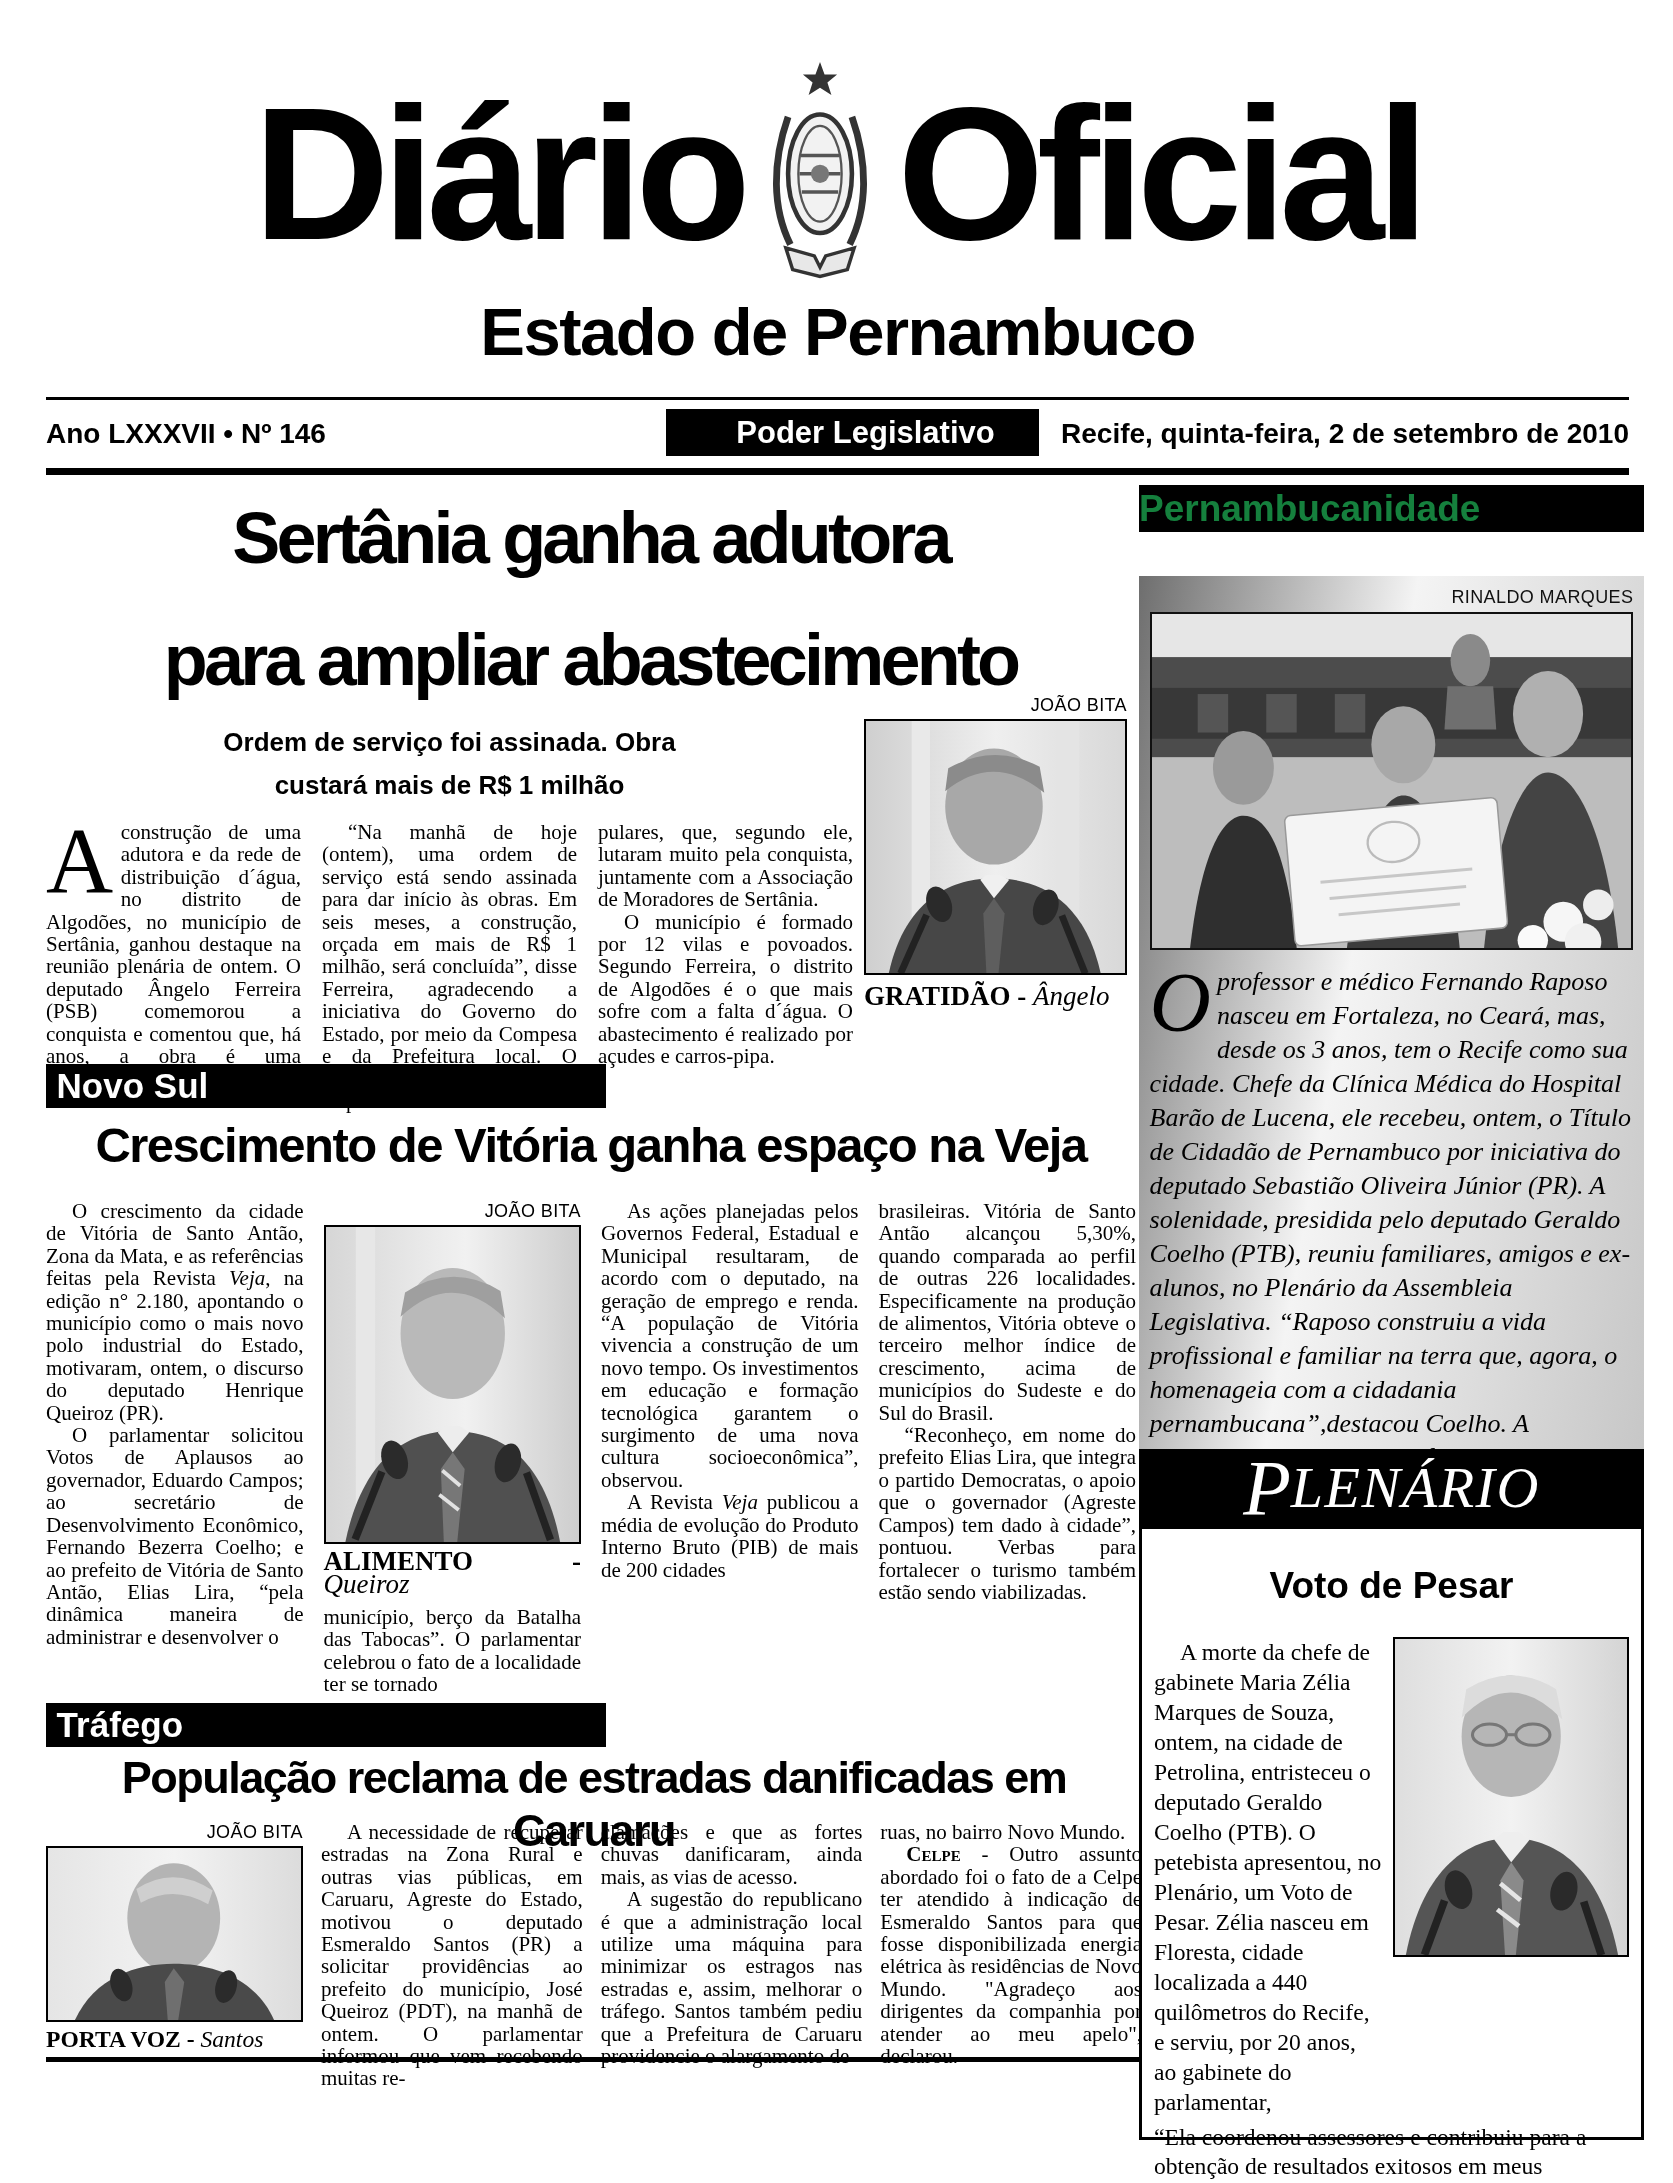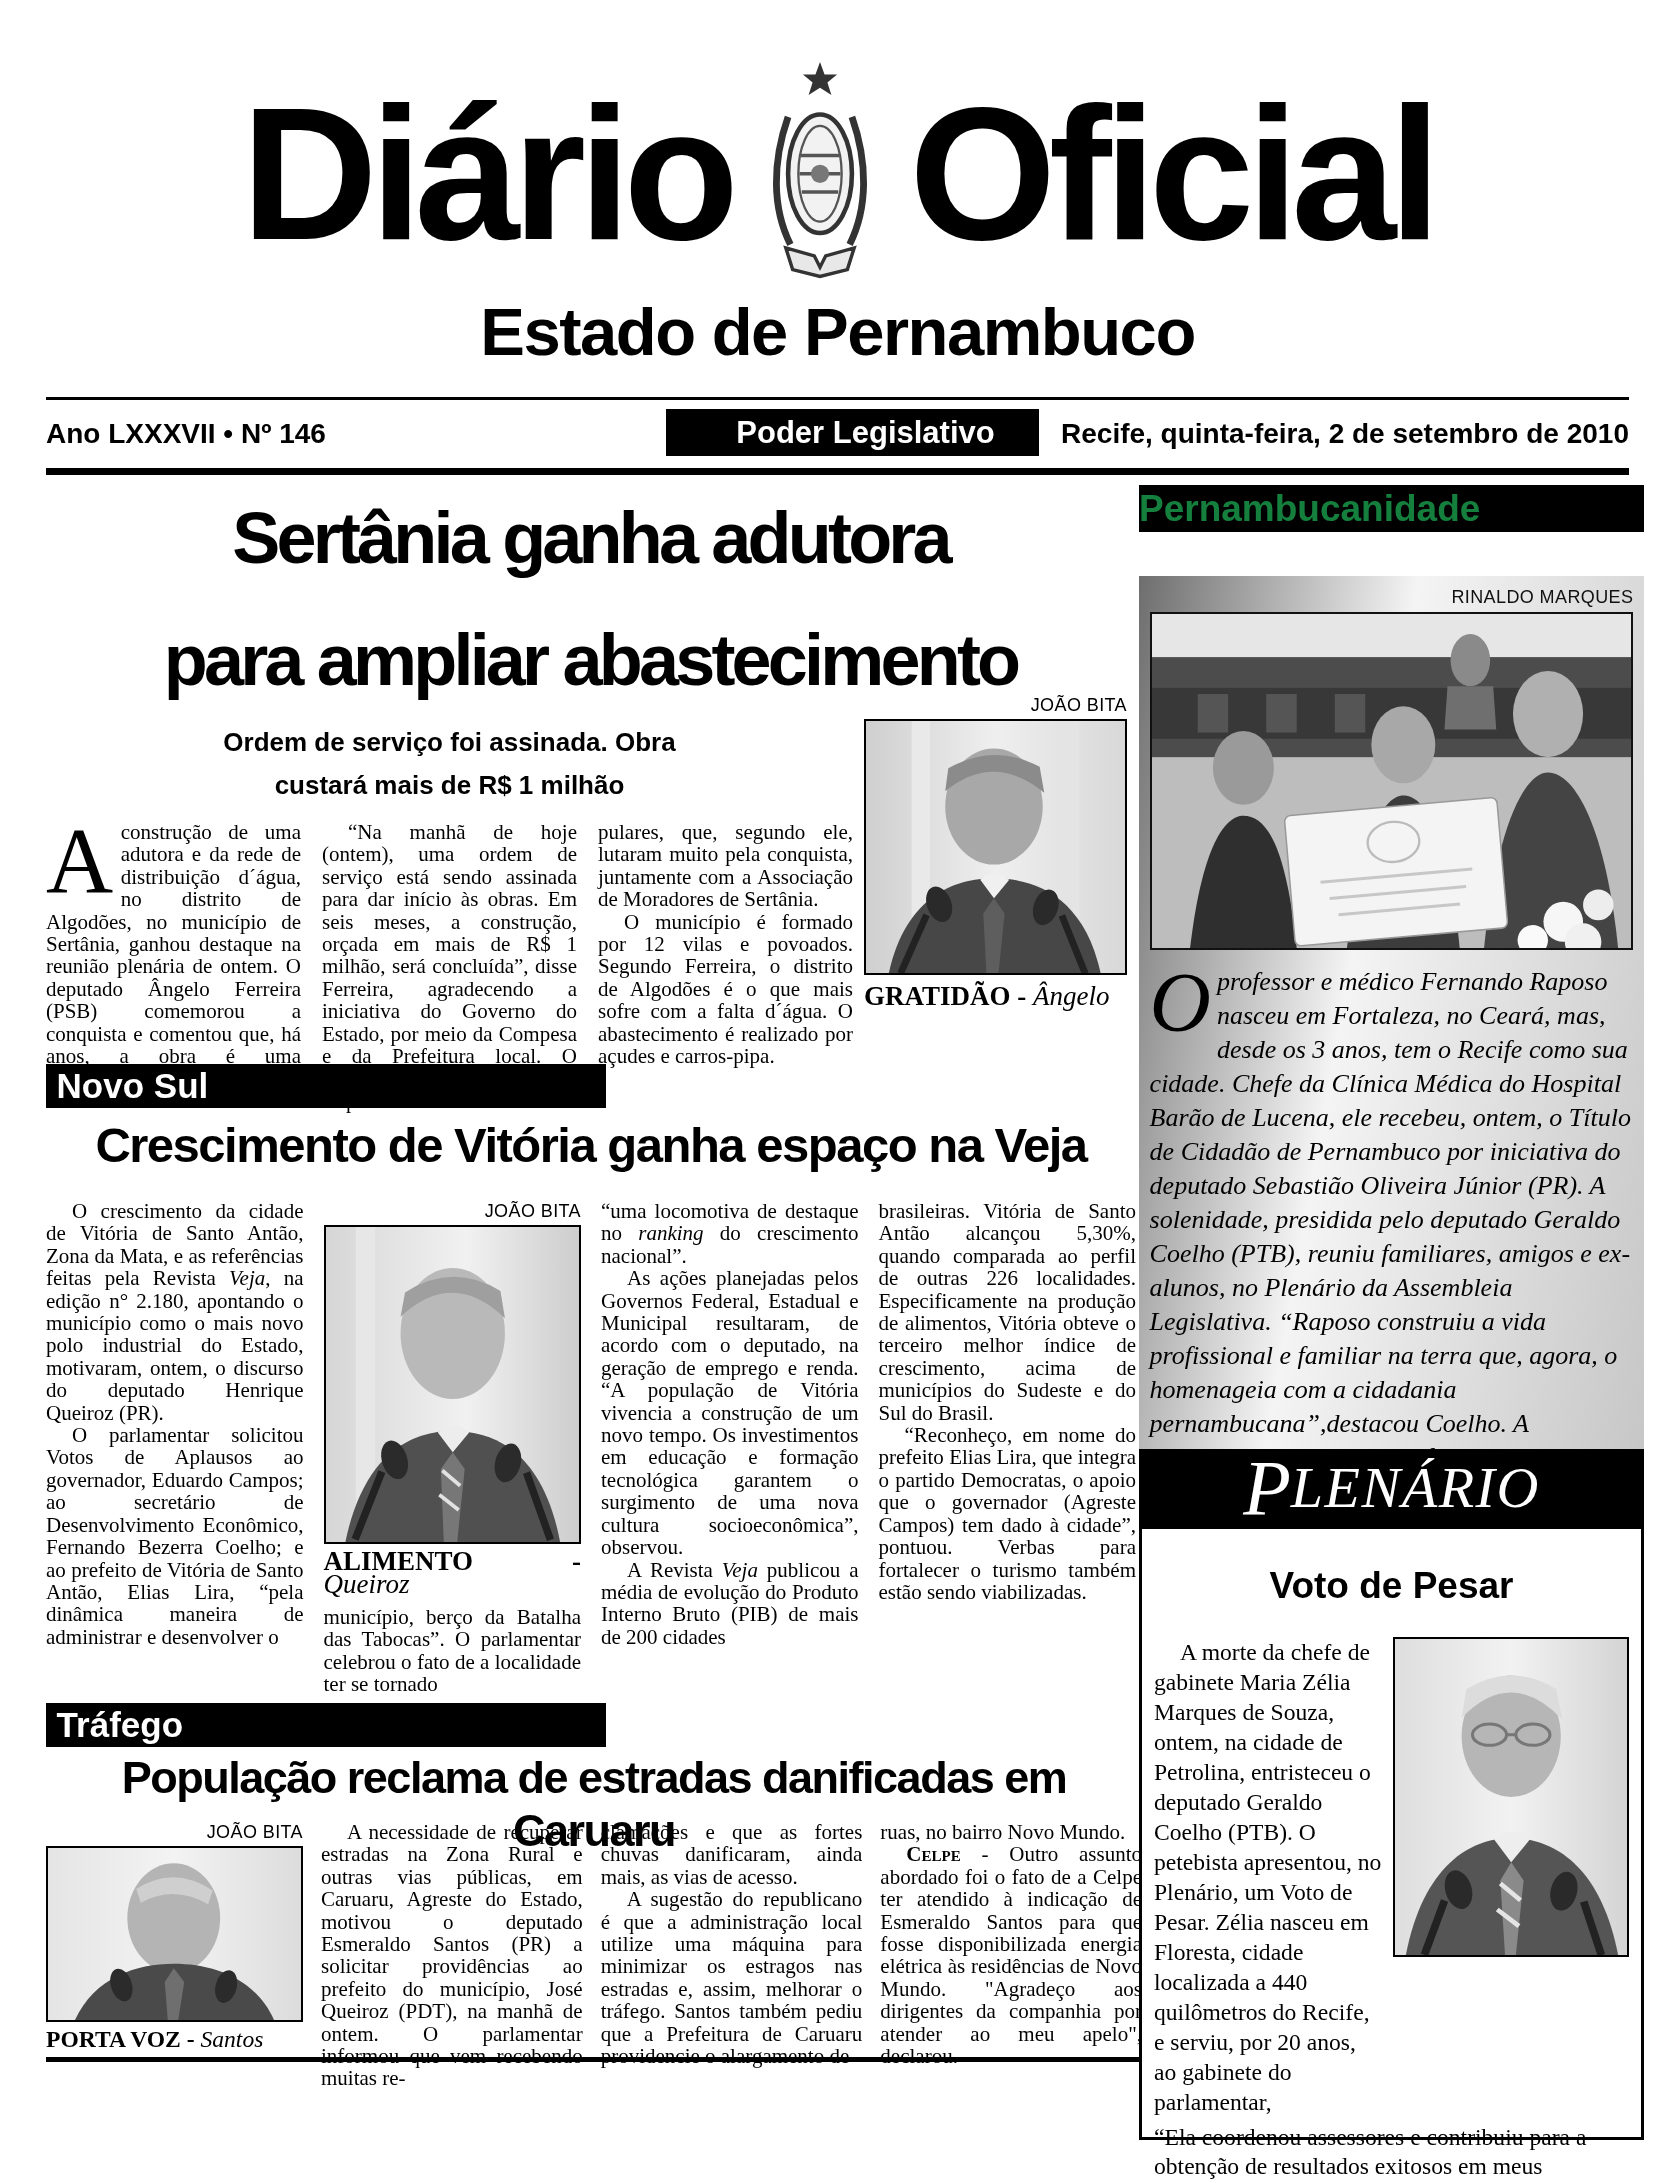--- a/index.html
+++ b/index.html
@@ -4,21 +4,21 @@
 <style>
   html,body{margin:0;padding:0;background:#e8e8e8;}
   .page{
     position:relative; width:1674px; height:2183px; background:#fff;
     font-family:"Liberation Serif", serif; color:#000; overflow:hidden;
     margin:0 auto;
   }
 
   
   .masthead{position:absolute; top:59px; left:46px; width:1583px; text-align:center;}
-  .logo-row{display:flex; justify-content:center; align-items:center; gap:32px;}
+  .logo-row{display:flex; justify-content:center; align-items:center; gap:20px;}
   .logo-word{font-family:"Liberation Sans",sans-serif; font-weight:bold; font-size:189px;
     line-height:228px; letter-spacing:-7.6px; white-space:nowrap;}
   .emblem{flex:0 0 auto;}
   .mast-sub{font-family:"Liberation Sans",sans-serif; font-weight:bold; font-size:67px;
     line-height:76px; letter-spacing:-1.5px; margin-top:6px;}
 
   .rule-thin{position:absolute; top:397px; left:46px; width:1583px; height:3px; background:#000;}
   .info-row{position:absolute; top:409px; left:46px; width:1583px; height:49px;}
   .info-left{position:absolute; left:0; top:9px; font-family:"Liberation Sans",sans-serif;
     font-weight:bold; font-size:28px;}
@@ -226,21 +226,20 @@
           <ellipse cx="244" cy="310" rx="17" ry="26" fill="#2b2b2b" transform="rotate(16 244 310)"></ellipse>
           <rect x="280" y="320" width="10" height="94" fill="#222" transform="rotate(-20 285 367)"></rect>
         </svg>
       </div>
       <div class="caption">
         <span class="cap-label">ALIMENTO -</span><span class="cap-name"> Queiroz</span>
       </div>
       <p style="text-align:justify;">município, berço da Batalha das Tabocas”. O parlamentar celebrou o fato de a localidade ter se tornado</p>
     </div>
     <div class="col">
-      <p><span>“uma locomotiva de destaque no </span><span class="it">ranking</span><span> do crescimento nacional”.</span></p>
       <p class="ind">As ações planejadas pelos Governos Federal, Estadual e Municipal resultaram, de acordo com o deputado, na geração de emprego e renda. “A população de Vitória vivencia a construção de um novo tempo. Os investimentos em educação e formação tecnológica garantem o surgimento de uma nova cultura socioeconômica”, observou.</p>
       <p class="ind"><span>A Revista </span><span class="it">Veja</span><span> publicou a média de evolução do Produto Interno Bruto (PIB) de mais de 200 cidades</span></p>
     </div>
     <div class="col">
       <p>brasileiras. Vitória de Santo Antão alcançou 5,30%, quando comparada ao perfil de outras 226 localidades. Especificamente na produção de alimentos, Vitória obteve o terceiro melhor índice de crescimento, acima de municípios do Sudeste e do Sul do Brasil.</p>
       <p class="ind">“Reconheço, em nome do prefeito Elias Lira, que integra o partido Democratas, o apoio que o governador (Agreste Campos) tem dado à cidade”, pontuou. Verbas para fortalecer o turismo também estão sendo viabilizadas.</p>
     </div>
   </div>
 
   <div class="section-bar" style="top:1703px;">

